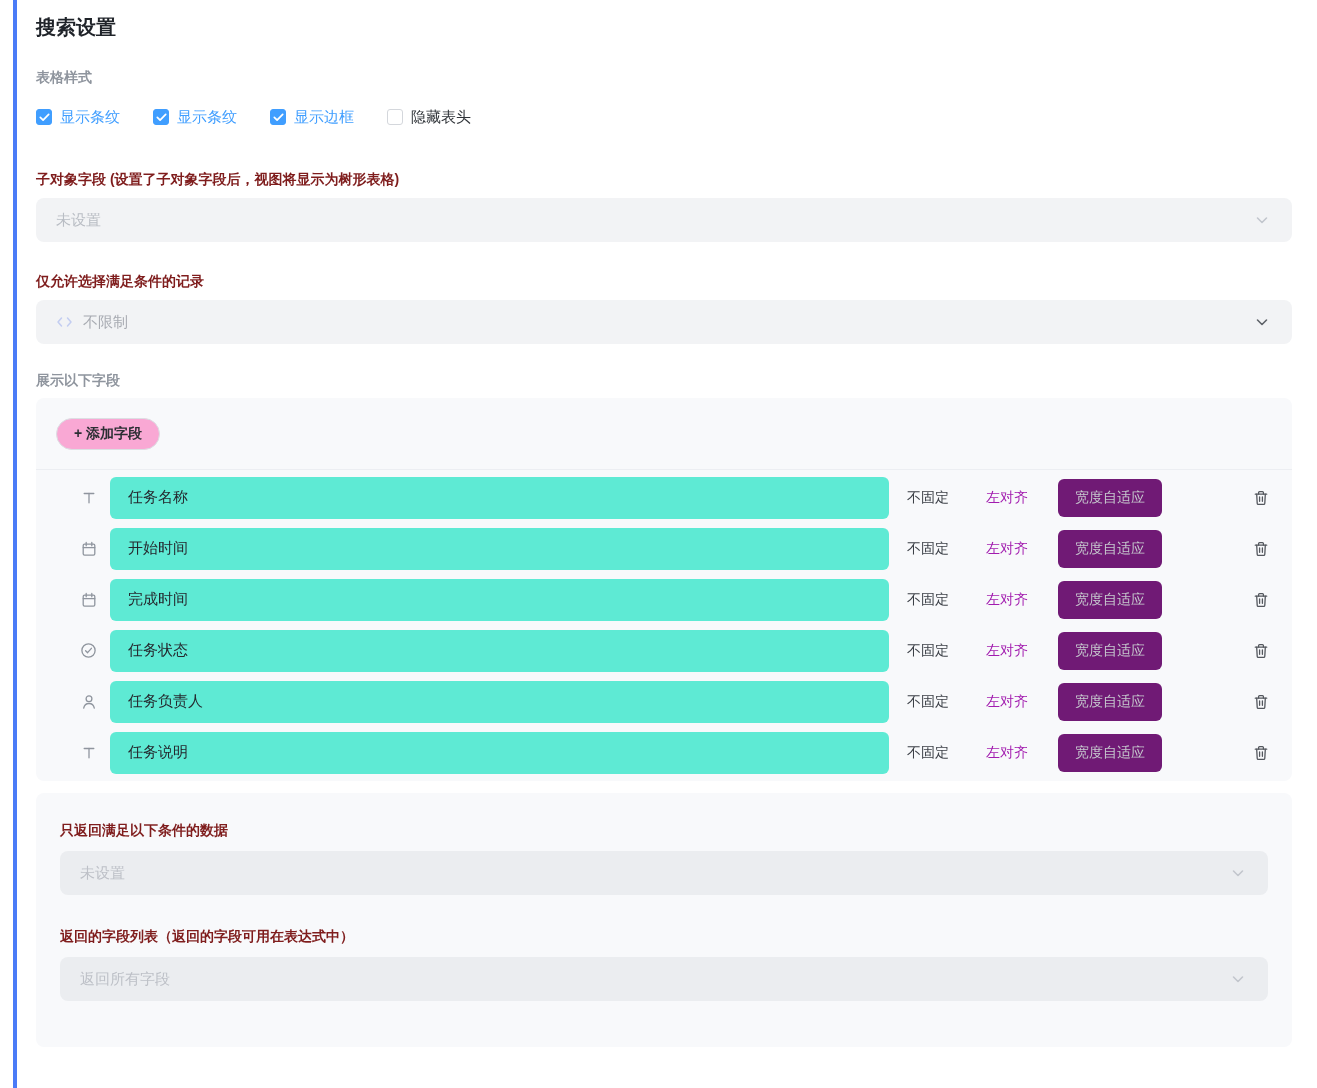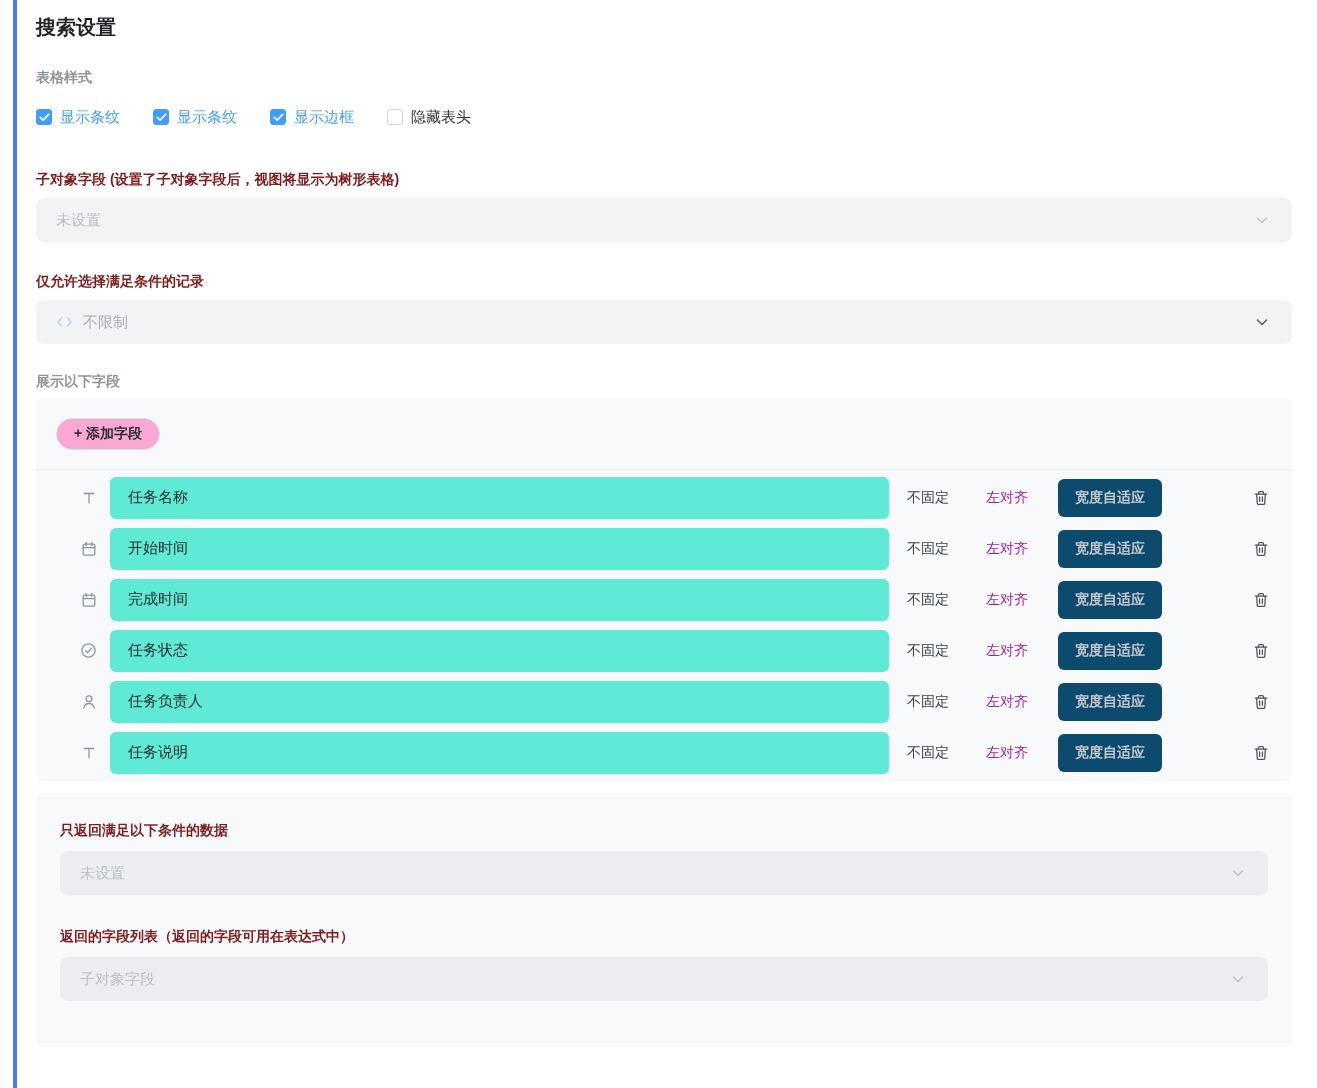--- a/index.html
+++ b/index.html
@@ -27,43 +27,43 @@
   
   .select { height: 44px; border-radius: 8px; background: #f2f3f5; display: flex; align-items: center;
             padding: 0 22px 0 20px; font-size: 15px; }
   .select .sel-text { color: #b9bdc4; }
   .select .sel-text.soft { color: #a8abb2; }
   .select .spacer { flex: 1; }
   .select .chev { display: inline-flex; color: #c2c6cd; }
   .select .chev.dark { color: #5f6369; }
   .select .code-ic { display: inline-flex; margin-right: 10px; color: #c3cdf1; }
 
-  .mt10 { margin-top: 10px; } .mt28 { margin-top: 28px; } .mt30 { margin-top: 30px; }
+  .mt10 { margin-top: 10px; } .mt28 { margin-top: 28px; font-family: Liberation Serif, serif; } .mt30 { margin-top: 30px; }
   .mt43 { margin-top: 43px; } .mt26 { margin-top: 26px; }
 
   
   .field-panel { margin-top: 8px; background: #f8f9fb; border-radius: 8px; }
   .field-panel-header { height: 72px; display: flex; align-items: center; padding-left: 20px;
                         border-bottom: 1px solid #eceef2; }
   .add-field-btn { height: 32px; padding: 0 17px; background: #f9a8d4; border: 1px solid #dcdfe3;
                    border-radius: 16px; font-size: 14px; font-weight: 700; color: #2b2e33;
                    display: inline-flex; align-items: center; cursor: pointer;
                    font-family: "Liberation Sans", "DejaVu Sans", sans-serif; }
   .field-rows { padding: 2px 0 3px 0; }
   .field-row { height: 51px; display: flex; align-items: center; padding-left: 44px; }
   .field-icon { width: 17px; height: 17px; display: inline-flex; align-items: center; justify-content: center;
                 color: #8f959e; flex: none; }
   .field-name-input { margin-left: 13px; width: 779px; height: 42px; background: #5eead4; border: none;
                       border-radius: 6px; padding: 0 18px; font-size: 15px; color: #25282e;
                       font-family: "Liberation Sans", "DejaVu Sans", sans-serif; outline: none; }
   .fixed-trigger { margin-left: 18px; font-size: 14px; color: #3c4047; cursor: pointer; white-space: nowrap; }
   .align-trigger { margin-left: 37px; font-size: 14px; color: #a21caf; cursor: pointer; white-space: nowrap; text-align: right; }
-  .width-pill { margin-left: 30px; width: 104px; height: 38px; background: #0c4a6e; border-radius: 6px;
+  .width-pill { margin-left: 30px; width: 104px; height: 38px; background: #701a75; border-radius: 6px;
                 display: inline-flex; align-items: center; justify-content: center; font-size: 14px;
-                color: #c6c8ce; white-space: nowrap; font-weight: bold; }
+                color: #c6c8ce; white-space: nowrap; }
   .trash-btn { margin-left: auto; margin-right: 22px; width: 18px; height: 18px; display: inline-flex;
                align-items: center; justify-content: center; color: #53575d; cursor: pointer;
                background: none; border: none; padding: 0; }
 
   
   .filter-card { margin-top: 12px; background: #f8f9fb; border-radius: 8px; padding: 28px 24px 46px 24px; }
   .filter-card .select { background: #ebedf0; }
   .filter-card .select .sel-text { color: #bdc0c7; }
   .mt12 { margin-top: 12px; } .mt32 { margin-top: 32px; }
 
@@ -284,21 +284,21 @@
       <span class="sel-text">未设置</span>
       <span class="spacer"></span>
       <span class="chev">
           <svg width="16" height="16" viewBox="0 0 16 16" fill="none" stroke="currentColor" stroke-linecap="round" stroke-linejoin="round" stroke-width="1.6">
             <path d="M3.5 6l4.5 4.5L12.5 6"></path>
           </svg>
         </span>
     </div>
     <div class="section-label mt32">返回的字段列表（返回的字段可用在表达式中）</div>
     <div class="select mt12">
-      <span class="sel-text">子对象字段</span>
+      <span class="sel-text">返回所有字段</span>
       <span class="spacer"></span>
       <span class="chev">
           <svg width="16" height="16" viewBox="0 0 16 16" fill="none" stroke="currentColor" stroke-linecap="round" stroke-linejoin="round" stroke-width="1.6">
             <path d="M3.5 6l4.5 4.5L12.5 6"></path>
           </svg>
         </span>
     </div>
   </div>
 
 </div>

